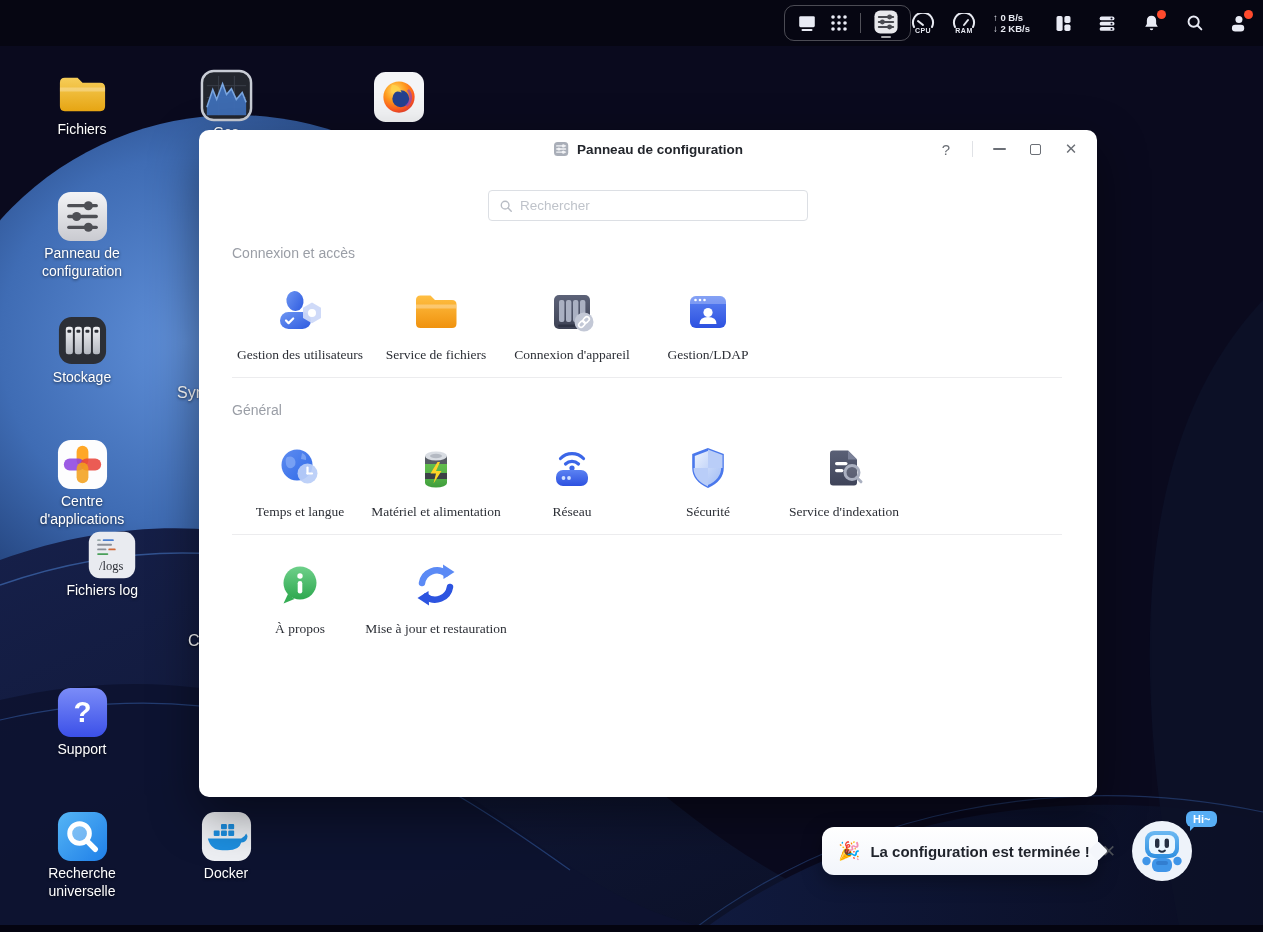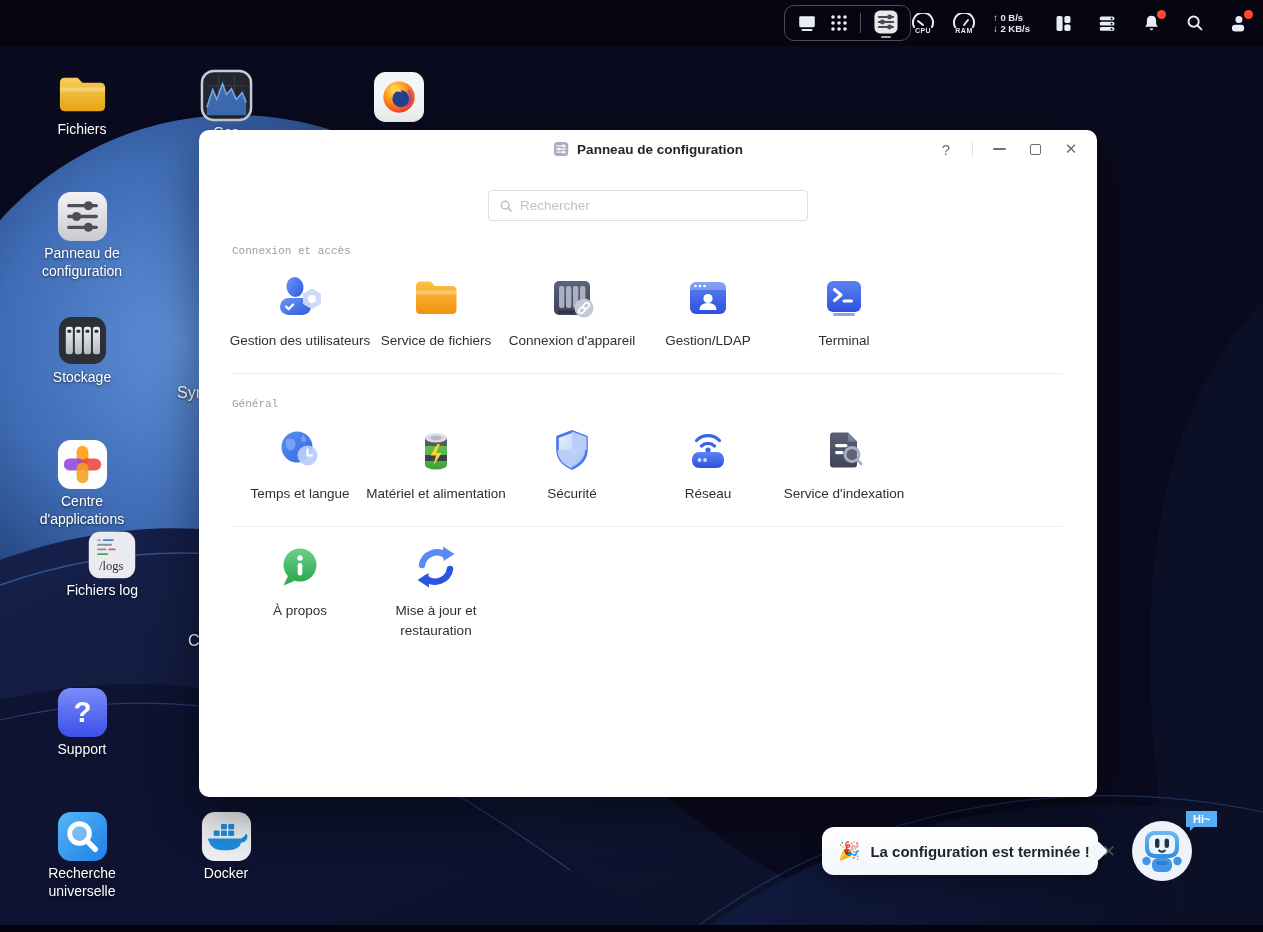--- a/index.html
+++ b/index.html
@@ -37,35 +37,35 @@
   .win-controls { position:absolute; right:16px; top:0; height:38px; display:flex; align-items:center; gap:16px; }
   .wc { width:20px; height:20px; display:flex; align-items:center; justify-content:center; cursor:pointer; color:#6b6f76; font-size:15px; }
   .wc-div { width:1px; height:16px; background:#e0e2e6; }
   .wc .min-shape { width:13px; height:2px; background:#6b6f76; border-radius:1px; }
   .wc .max-shape { width:11px; height:11px; border:1.7px solid #6b6f76; border-radius:2px; }
 
   .cp-search { margin:22px auto 0; width:320px; height:31px; border:1px solid #dcdfe4; border-radius:4px; display:flex; align-items:center; padding:0 10px; gap:7px; }
   .cp-search input { border:none; outline:none; flex:1; font-size:13.5px; color:#333; font-family:inherit; background:transparent; }
   .cp-search input::placeholder { color:#bfc3ca; }
 
-  .cp-sec-title { margin:24px 0 0 33px; font-size:11px; color:#9a9ea6;font-family:Liberation Mono, monospace; }
-  .cp-row { margin:14px 0 0 33px; display:flex; align-items:flex-start; min-height:100px; }
+  .cp-sec-title { margin:24px 0 0 33px; font-size:14px; color:#9a9ea6; }
+  .cp-row { margin:14px 0 0 33px; display:flex; align-items:center; min-height:100px;font-family:Liberation Serif, serif; }
   .cp-item { width:136px; display:flex; flex-direction:column; align-items:center; cursor:pointer; }
   .cp-icon { width:52px; height:52px; }
   .cp-label { margin:8px -8px 0; width:152px; font-size:13.5px; color:#2c2f36; text-align:center; line-height:1.45; }
   .cp-div { height:1px; background:#ececee; margin:2px 35px 0 33px; }
 
   
   .toast { position:absolute; left:822px; top:827px; width:276px; height:48px; z-index:6; background:linear-gradient(180deg,#ffffff,#f2f5fb); border-radius:12px; display:flex; align-items:center; padding:0 14px 0 16px; gap:10px; box-shadow:0 6px 20px rgba(0,0,0,.35); }
   .toast .tail { position:absolute; right:-7px; top:17px; width:14px; height:14px; background:#f4f6fb; transform:rotate(45deg); border-radius:2px; }
   .toast-emoji { font-size:18px; }
   .toast-text { font-size:15px; font-weight:bold; color:#1f232b; white-space:nowrap; flex:1; }
   .toast-close { font-size:17px; color:#4a4e55; cursor:pointer; padding:0 2px; }
   .assistant { position:absolute; left:1131px; top:820px; width:62px; height:62px; z-index:6; cursor:pointer; }
-  .hi-bubble { position:absolute; left:1186px; top:811px; z-index:7; background:#58aef5; color:#fff; font-size:11px; font-weight:bold; padding:2px 7px; border-radius:0; cursor:pointer; }
+  .hi-bubble { position:absolute; left:1186px; top:811px; z-index:7; background:#58aef5; color:#fff; font-size:11px; font-weight:bold; padding:2px 7px; border-radius:6px; cursor:pointer; }
   .hi-bubble:after { content:""; position:absolute; left:4px; bottom:-4px; border:4px solid transparent; border-top-color:#58aef5; border-left-color:#58aef5; }
 </style>
 </head>
 <body>
 
 <div class="wallpaper">
   <svg width="1263" height="932" viewBox="0 0 1263 932">
     <defs>
       <radialGradient id="bloom" cx="42%" cy="36%" r="65%">
         <stop offset="0%" stop-color="#5f8fd8"></stop>
@@ -512,37 +512,20 @@
               <circle cx="18" cy="15" r="1.3"></circle>
               <circle cx="22.5" cy="15" r="1.3"></circle>
             </g>
           <circle cx="26" cy="27.5" r="4.6" fill="#fff"></circle>
           <path d="M17.5 39 q0-7 8.5-7 t8.5 7 z" fill="#fff"></path>
           </svg>
       </div>
       <div class="cp-label">Gestion/LDAP</div>
     </div>
 
-    <div class="cp-item">
-      <div class="cp-icon">
-        <svg viewBox="0 0 52 52">
-            <defs>
-              <linearGradient id="gb2" x1="0" y1="0" x2="0" y2="1">
-                <stop offset="0%" stop-color="#5b82f2"></stop>
-                <stop offset="100%" stop-color="#2d51e0"></stop>
-              </linearGradient>
-            </defs>
-          <rect x="9" y="10" width="34" height="31" rx="6" fill="url(#gb2)"></rect>
-          <path d="M16.5 18.5 l6.5 5.5 -6.5 5.5" stroke="#fff" stroke-width="3" fill="none" stroke-linecap="round" stroke-linejoin="round"></path>
-          <line x1="26" y1="30" x2="33.5" y2="30" stroke="#fff" stroke-width="3" stroke-linecap="round"></line>
-          <rect x="15" y="42" width="22" height="3" rx="1.5" fill="#4a6ee8" opacity=".65"></rect>
-          </svg>
-      </div>
-      <div class="cp-label">Terminal</div>
-    </div>
   </div>
   <div class="cp-div"></div>
 
   <div class="cp-sec-title">Général</div>
   <div class="cp-row">
 
     <div class="cp-item">
       <div class="cp-icon">
         <svg viewBox="0 0 52 52">
             <defs>
@@ -579,42 +562,20 @@
                 <stop offset="100%" stop-color="#3f9c3c"></stop>
               </linearGradient>
             </defs>
           <path d="M15 14 v27 a 11 4.5 0 0 0 22 0 v-27 z" fill="url(#gbat)"></path>
           <ellipse cx="26" cy="14" rx="11" ry="4.5" fill="#d8dce2"></ellipse>
           <ellipse cx="26" cy="14" rx="6" ry="2.2" fill="#b4b9c2"></ellipse>
           <path d="M27.5 20 l-7 11.5 h5.5 l-2.5 10 8-12.5 h-5.5 l4-9 z" fill="#ffd427"></path>
           </svg>
       </div>
       <div class="cp-label">Matériel et alimentation</div>
-    </div>
-
-    <div class="cp-item">
-      <div class="cp-icon">
-        <svg viewBox="0 0 52 52">
-            <defs>
-              <linearGradient id="gsh" x1="0" y1="0" x2="1" y2="1">
-                <stop offset="0%" stop-color="#eef4fe"></stop>
-                <stop offset="100%" stop-color="#9db9f4"></stop>
-              </linearGradient>
-              <clipPath id="shc">
-                <path d="M26 7.5 l14.5 5.5 v12.5 q0 12.5-14.5 19 q-14.5-6.5-14.5-19 V13 z"></path>
-              </clipPath>
-            </defs>
-          <path d="M26 7.5 l14.5 5.5 v12.5 q0 12.5-14.5 19 q-14.5-6.5-14.5-19 V13 z" fill="url(#gsh)" stroke="#4a78ec" stroke-width="2.6"></path>
-          <g clip-path="url(#shc)">
-              <rect x="26" y="5" width="18" height="21" fill="#b9cdf8"></rect>
-              <rect x="9" y="26" width="17" height="21" fill="#b9cdf8"></rect>
-            </g>
-          </svg>
-      </div>
-      <div class="cp-label">Sécurité</div>
     </div>
 
     <div class="cp-item">
       <div class="cp-icon">
         <svg viewBox="0 0 52 52">
             <defs>
               <linearGradient id="gnet" x1="0" y1="0" x2="0" y2="1">
                 <stop offset="0%" stop-color="#5b82f2"></stop>
                 <stop offset="100%" stop-color="#2d51e0"></stop>
               </linearGradient>
@@ -625,20 +586,42 @@
             </g>
           <circle cx="26" cy="26" r="2.6" fill="#3b66e8"></circle>
           <rect x="10" y="28" width="32" height="16" rx="7" fill="url(#gnet)"></rect>
           <g fill="#cfe0ff">
               <circle cx="17.5" cy="36" r="1.9"></circle>
               <circle cx="23" cy="36" r="1.9"></circle>
             </g>
           </svg>
       </div>
       <div class="cp-label">Réseau</div>
+    </div>
+
+    <div class="cp-item">
+      <div class="cp-icon">
+        <svg viewBox="0 0 52 52">
+            <defs>
+              <linearGradient id="gsh" x1="0" y1="0" x2="1" y2="1">
+                <stop offset="0%" stop-color="#eef4fe"></stop>
+                <stop offset="100%" stop-color="#9db9f4"></stop>
+              </linearGradient>
+              <clipPath id="shc">
+                <path d="M26 7.5 l14.5 5.5 v12.5 q0 12.5-14.5 19 q-14.5-6.5-14.5-19 V13 z"></path>
+              </clipPath>
+            </defs>
+          <path d="M26 7.5 l14.5 5.5 v12.5 q0 12.5-14.5 19 q-14.5-6.5-14.5-19 V13 z" fill="url(#gsh)" stroke="#4a78ec" stroke-width="2.6"></path>
+          <g clip-path="url(#shc)">
+              <rect x="26" y="5" width="18" height="21" fill="#b9cdf8"></rect>
+              <rect x="9" y="26" width="17" height="21" fill="#b9cdf8"></rect>
+            </g>
+          </svg>
+      </div>
+      <div class="cp-label">Sécurité</div>
     </div>
 
     <div class="cp-item">
       <div class="cp-icon">
         <svg viewBox="0 0 52 52">
             <defs>
               <linearGradient id="gdk" x1="0" y1="0" x2="0" y2="1">
                 <stop offset="0%" stop-color="#5a6076"></stop>
                 <stop offset="100%" stop-color="#3f4459"></stop>
               </linearGradient>

